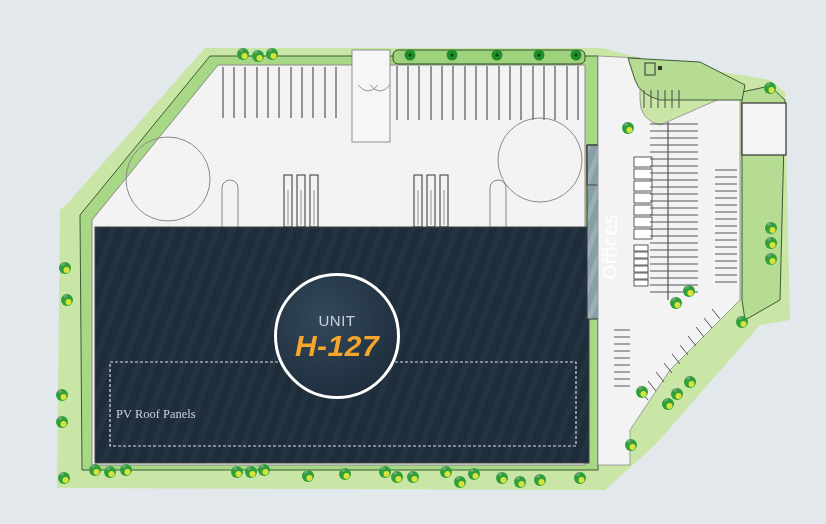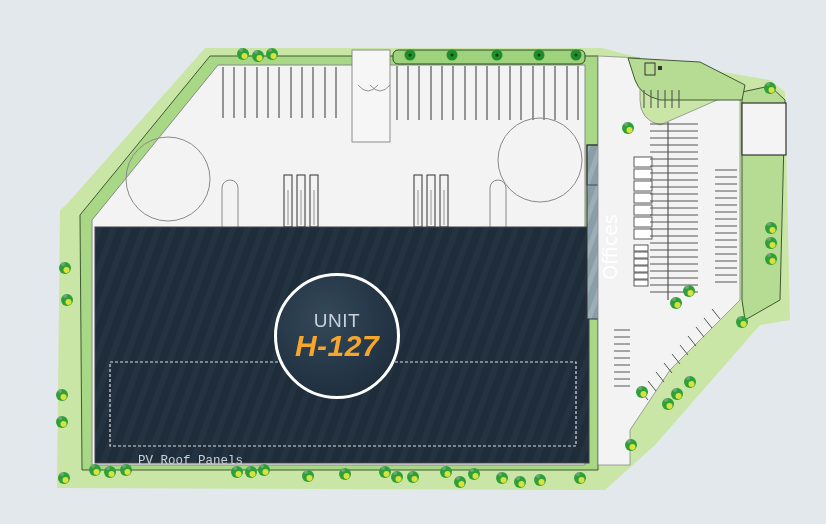--- a/index.html
+++ b/index.html
@@ -10,25 +10,25 @@
       position: relative;
     }
     #siteplan { position: absolute; left: 0; top: 0; width: 826px; height: 524px; }
     .unit-badge {
       position: absolute; left: 274px; top: 273px; width: 126px; height: 126px;
       border-radius: 50%; border: 3px solid #ffffff; box-sizing: border-box;
       background: radial-gradient(circle at 40% 35%, #34495a 0%, #233444 60%, #1a2734 100%);
       display: flex; flex-direction: column; align-items: center; justify-content: center;
       cursor: pointer;
     }
-    .unit-label { color: #c9d2da; font-size: 19px; letter-spacing: 0.5px; line-height: 16px; margin-top: 4px; }
+    .unit-label { color: #c9d2da; font-size: 15px; letter-spacing: 0.5px; line-height: 16px; margin-top: 4px; }
     .unit-code { color: #f5a62b; font-size: 30px; font-weight: bold; line-height: 34px; letter-spacing: 0.5px; font-style: italic; }
     .pv-label {
-      position: absolute; left: 138px; top: 407px;
-      color: #c8d0d8; font-size: 12.5px; font-family: Liberation Mono, monospace; margin-top: 47px;
+      position: absolute; left: 116px; top: 407px;
+      color: #c8d0d8; font-size: 12.5px; font-family: Liberation Serif, serif;
     }
     .offices-label {
       position: absolute; left: 585px; top: 237px; width: 50px; height: 20px;
       transform: rotate(-90deg); transform-origin: center center;
       color: #ffffff; font-size: 19px; font-family: "DejaVu Sans", sans-serif;
       text-align: center; white-space: nowrap; line-height: 20px;
     }
     .offices-label span { display: inline-block; margin-left: -30px; width: 110px; }
   </style>
 </head>

